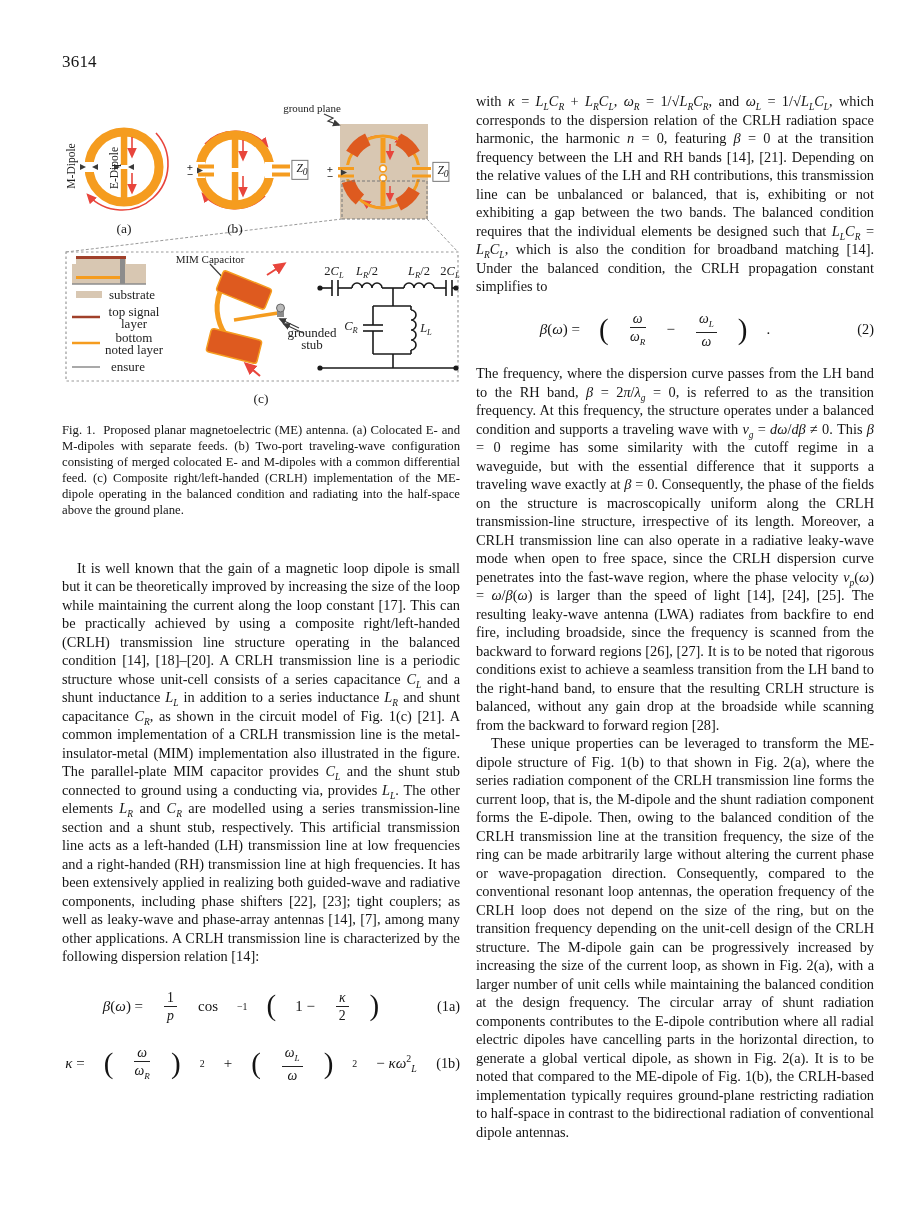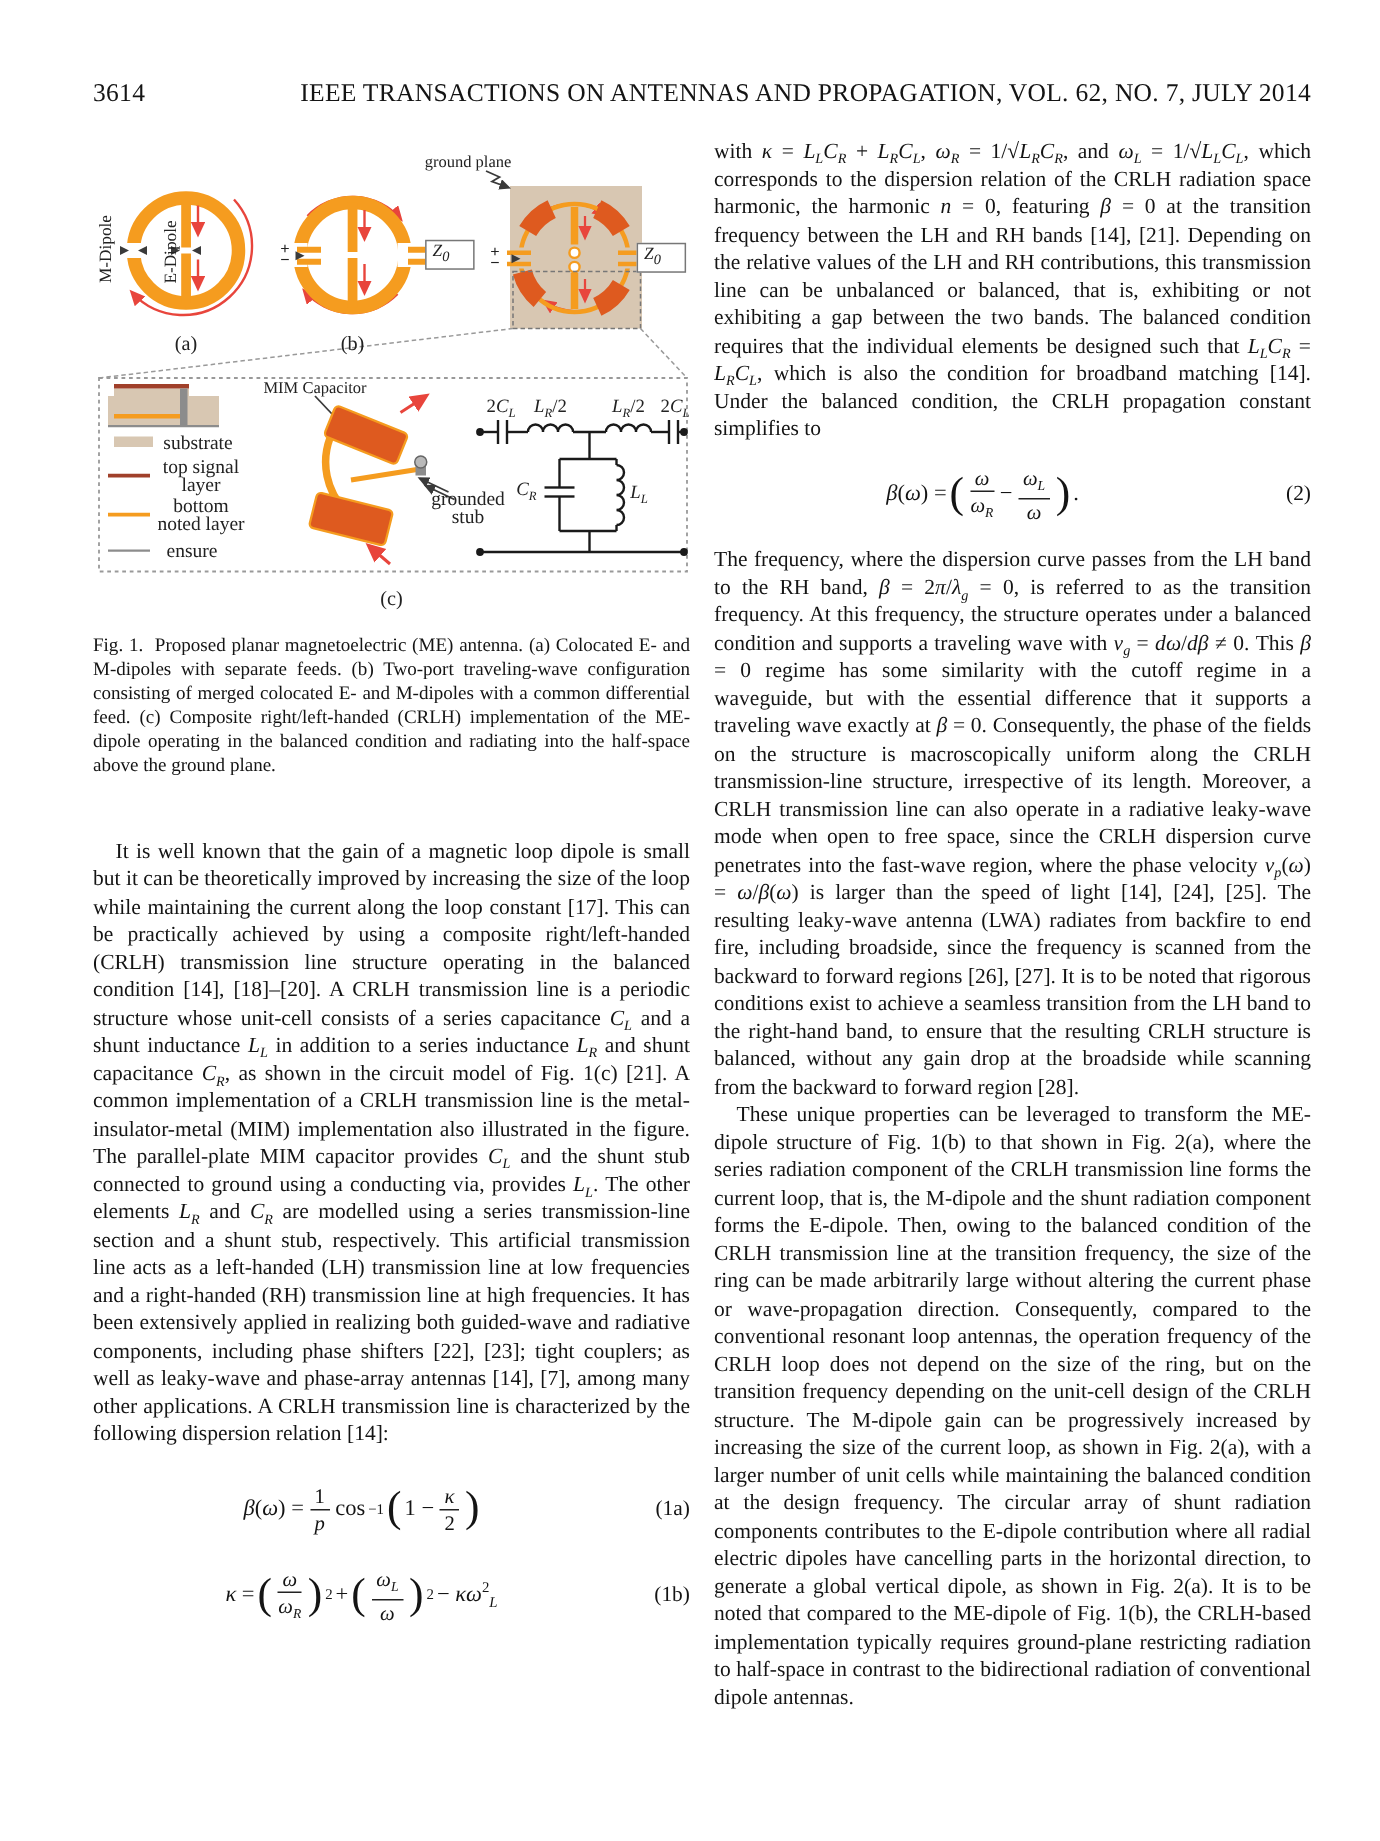--- a/index.html
+++ b/index.html
@@ -21,45 +21,44 @@
         transform:translate(-50%,-50%);color:#222;}
   .flab.rot{transform:translate(-50%,-50%) rotate(-90deg);font-size:11.5px;}
   .flab.cap{font-size:13.5px;}
   .flab.small{font-size:13px;line-height:11.5px;}
   .flab.circ{font-size:12.5px;}
   .flab i{font-style:italic;}
   .flab sub{font-size:68%;}
   .pm{position:absolute;transform:translate(-50%,-50%);display:flex;flex-direction:column;
       align-items:center;font-size:11px;line-height:6.5px;font-weight:bold;color:#222;}
   .zbox{position:absolute;transform:translate(-50%,-50%);border:1px solid #777;background:#fff;
-        padding:1px 16px 1px 4px;font-size:11.5px;line-height:12px;color:#222;}
+        padding:1px 0 1px 4px;font-size:11.5px;line-height:12px;color:#222;}
   
   .eqrow{display:flex;align-items:center;font-size:15px;}
-  .eqbody{flex:1;display:flex;justify-content:center;align-items:center;gap:2px;}
+  .eqbody{flex:1;display:flex;justify-content:center;align-items:center;gap:19px;}
   .eqno{width:40px;text-align:right;font-size:14.3px;}
   .eqrow i{font-style:italic;}
   .eqrow sub{font-size:66%;}
   .eqrow sup{font-size:66%;}
   .frac{display:inline-flex;flex-direction:column;text-align:center;vertical-align:middle;
         font-size:13.8px;line-height:15px;margin:0 2px;}
   .frac .fn{border-bottom:1px solid #222;padding:0 3px 1px 3px;}
   .frac .fd{padding-top:1px;}
   .bigp{font-size:29px;font-weight:400;line-height:20px;transform:translateY(-1px);}
   .where{font-size:14.35px;margin:18px 0 0 0;}
   .m.rm{font-style:normal;}
   p [data-seg], .para sub{line-height:0;}
   .para sub{font-size:66%;}
   .para i{font-style:italic;}
 </style>
 </head>
 <body>
 
 <div class="hdr">
   <span>3614</span>
-  <span>IEEE TRANSACTIONS ON ANTENNAS AND PROPAGATION, VOL. 62, NO. 7, JULY 2014</span>
 </div>
 
 <div class="col col-left">
 
   <div class="figwrap">
     <svg width="398" height="318" viewBox="0 0 398 318">
       <defs>
         <marker id="ra" markerWidth="8" markerHeight="8" refX="5" refY="3" orient="auto">
           <path d="M0,0 L6.5,3 L0,6 z" fill="#E8453C"></path>
         </marker>

